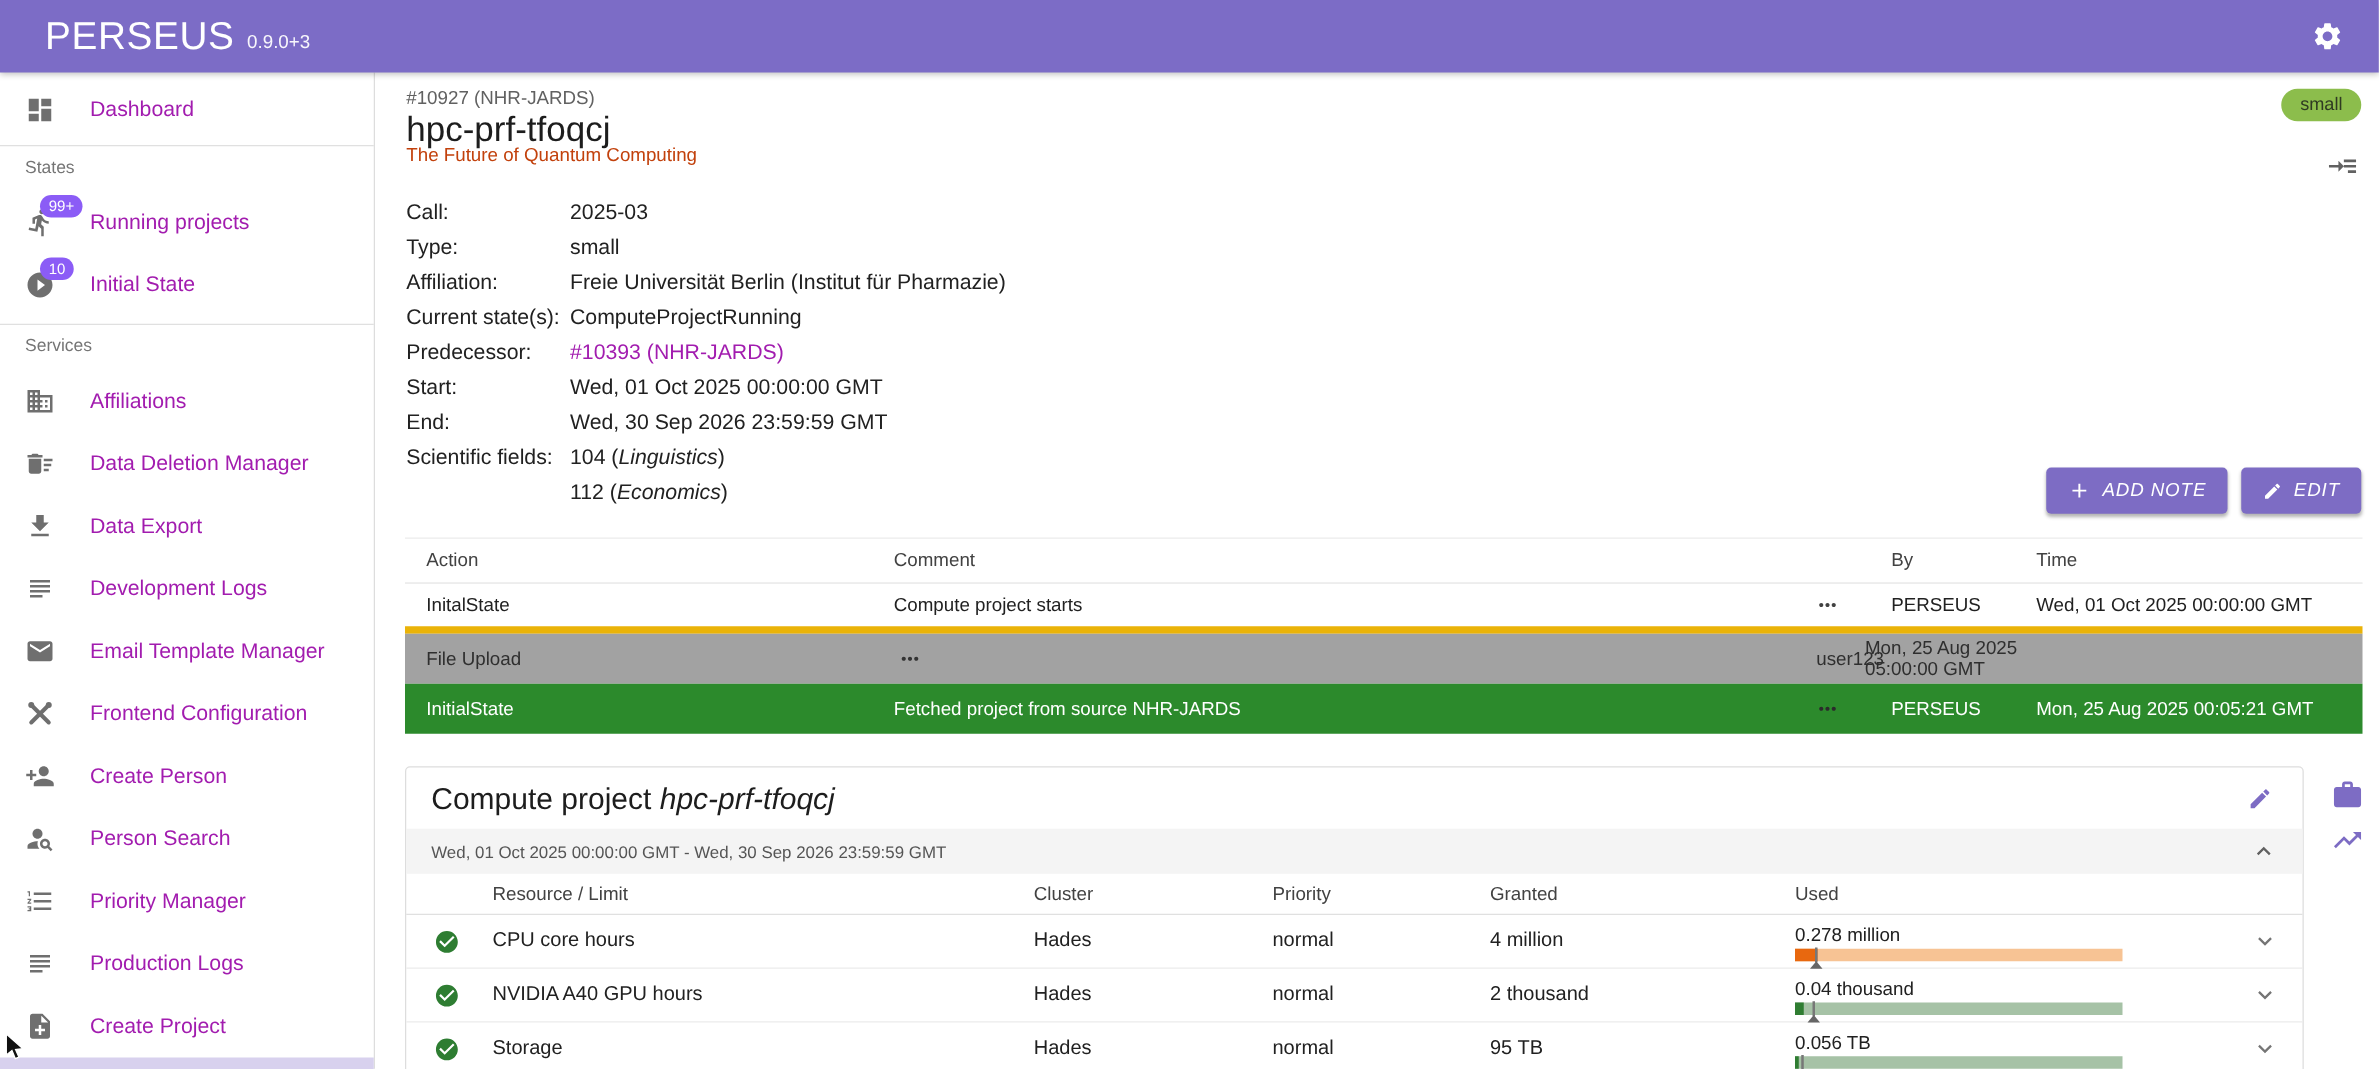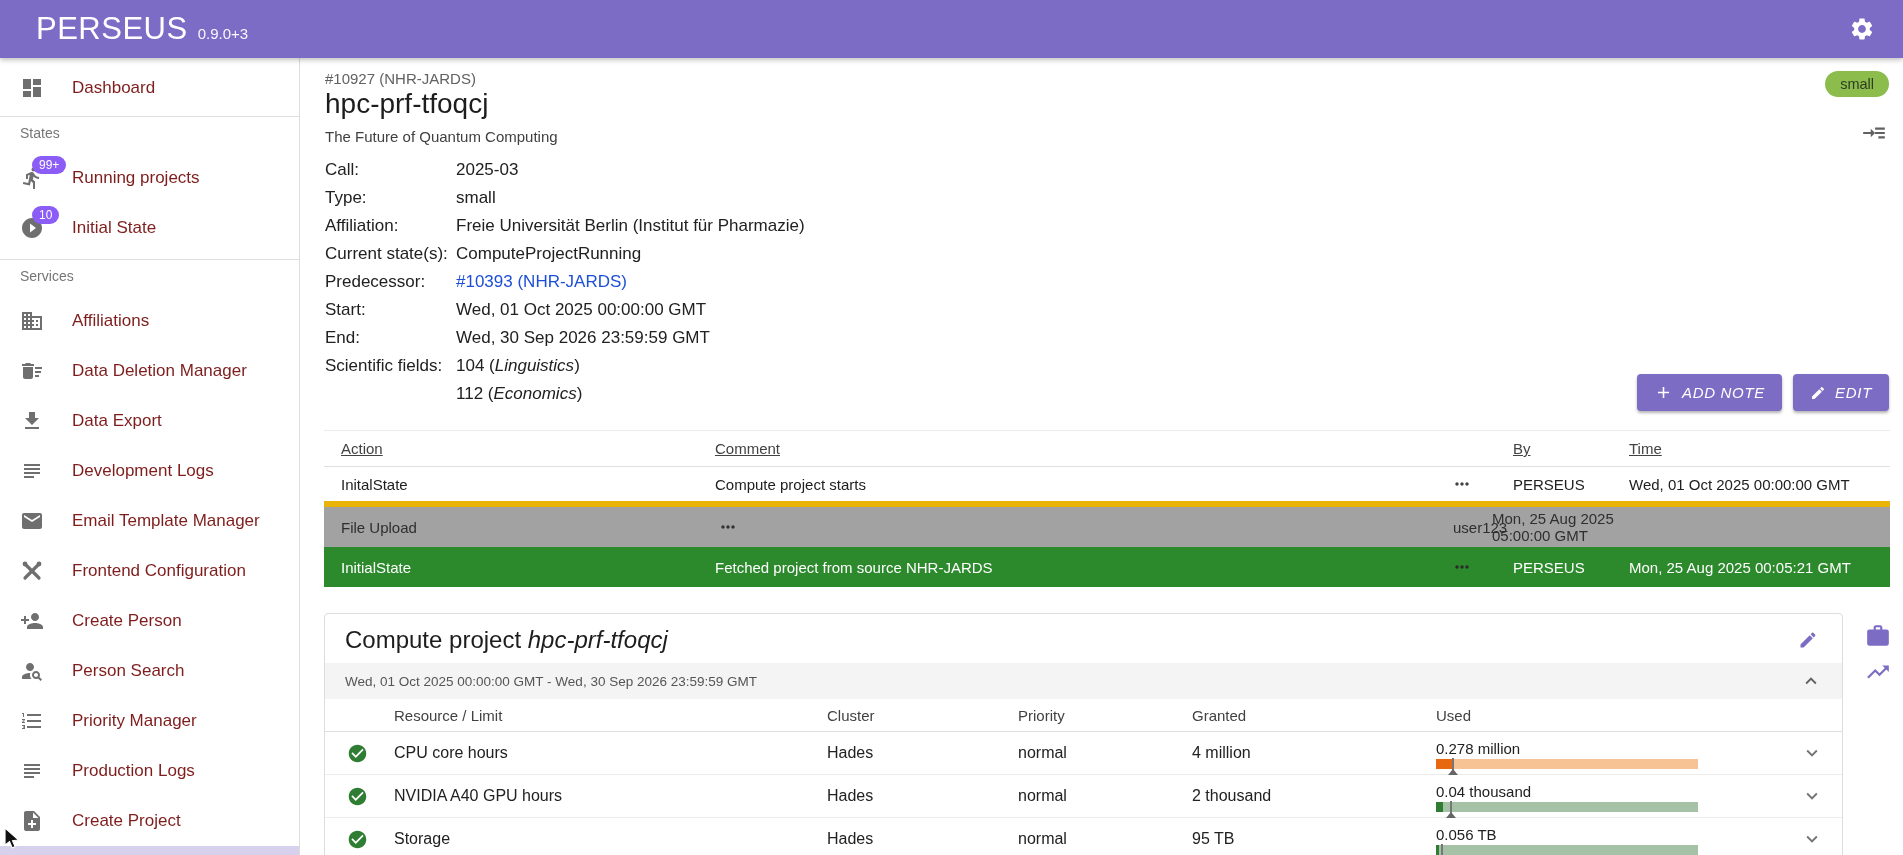--- a/index.html
+++ b/index.html
@@ -13,52 +13,52 @@
   .appbar .version { color:rgba(255,255,255,.95); font-size:15px; margin-left:10px; margin-top:8px; }
   .appbar .spacer { flex:1; }
   .gearbtn { width:30px; height:30px; cursor:pointer; display:flex; align-items:center; justify-content:center; }
 
   
   .sidebar { position:absolute; left:0; top:58px; width:300px; bottom:0; background:#fff;
     border-right:1px solid #ddd; z-index:20; }
   .side-item { height:50px; display:flex; align-items:center; padding-left:20px; cursor:pointer; }
   .side-item.first { height:44px; margin-top:8px; }
   .side-item .sicon { width:24px; height:24px; position:relative; flex:0 0 24px; }
-  .side-item .slabel { margin-left:28px; font-size:17px; color:#7f1d1d; white-space:nowrap; }
+  .side-item .slabel { margin-left:28px; font-size:17px; color:#a21caf; white-space:nowrap; }
   .side-item.selected { background:#d8d1ee; }
   .sdivider { border:none; border-top:1px solid #e0e0e0; margin:6px 0 0 0; }
   .ssection { padding:8px 0 0 20px; height:36px; font-size:14px; color:#757575; }
   .nbadge { position:absolute; left:12px; top:-10px; background:#8b5cf6; color:#fff; font-size:12px;
     padding:2px 7px; border-radius:10px; line-height:14px; white-space:nowrap; }
 
   
   .main { position:absolute; left:301px; top:58px; right:0; bottom:0; background:#fff; }
   .id-line { position:absolute; left:24px; top:12px; font-size:15px; color:#616161; }
   .proj-name { position:absolute; left:24px; top:30px; font-size:28px; color:#1d1d1d; }
-  .proj-sub { position:absolute; left:24px; top:70px; font-size:15px; color:#404040; }
+  .proj-sub { position:absolute; left:24px; top:58px; font-size:15px; color:#c2410c; }
   .type-pill { position:absolute; right:14px; top:13px; background:#8cbd4c; color:#2f3b22;
     font-size:14.5px; padding:5px 15px; border-radius:15px; }
   .readmore { position:absolute; right:16px; top:62px; width:26px; height:26px; cursor:pointer; }
 
   .details { position:absolute; left:24px; top:98px; font-size:17px; }
   .drow { display:flex; line-height:28px; }
   .dlabel { width:131px; color:#212121; }
   .dvalue { color:#212121; }
   .dvalue em { }
-  .dlink { color:#1d4ed8; text-decoration:none; cursor:pointer; }
+  .dlink { color:#a21caf; text-decoration:none; cursor:pointer; }
 
   .btnrow { position:absolute; right:14px; top:316px; display:flex; gap:11px; }
   .btn { background:#7d6cc4; color:#fff; border:none; border-radius:4px; height:37px; padding:0 17px;
     display:inline-flex; align-items:center; gap:9px; font-size:15px; letter-spacing:.7px;
     font-family:"Liberation Sans", sans-serif; cursor:pointer; box-shadow:0 2px 3px rgba(0,0,0,.3);font-style:italic; }
 
   
   .htable { position:absolute; left:23px; top:372px; width:1566px; border-top:1px solid #ececec; }
   .hrow { display:grid; grid-template-columns:374px 734px 60px 137px 1fr; align-items:center; height:40px; font-size:15px; }
-  .hrow.hhead { height:36px; color:#424242; border-bottom:1px solid #e0e0e0;text-decoration:underline; }
+  .hrow.hhead { height:36px; color:#424242; border-bottom:1px solid #e0e0e0; }
   .hc1,.hc2 { padding-left:17px; white-space:nowrap; overflow:hidden; }
   .hcm { padding-left:20px; display:flex; align-items:center; }
   .hc4 { padding-left:21px; }
   .hrow.r-default { background:#fff; border-bottom:6px solid #eab308; }
   .hrow.r-gray { background:#a2a2a2; color:#2f2f2f; }
   .hrow.r-green { background:#2c8a2c; color:#fff; }
   .menu-dots { cursor:pointer; width:22px; height:22px; display:flex; align-items:center; }
 
   
   .card { position:absolute; left:23px; top:555px; width:1519px; height:310px;

